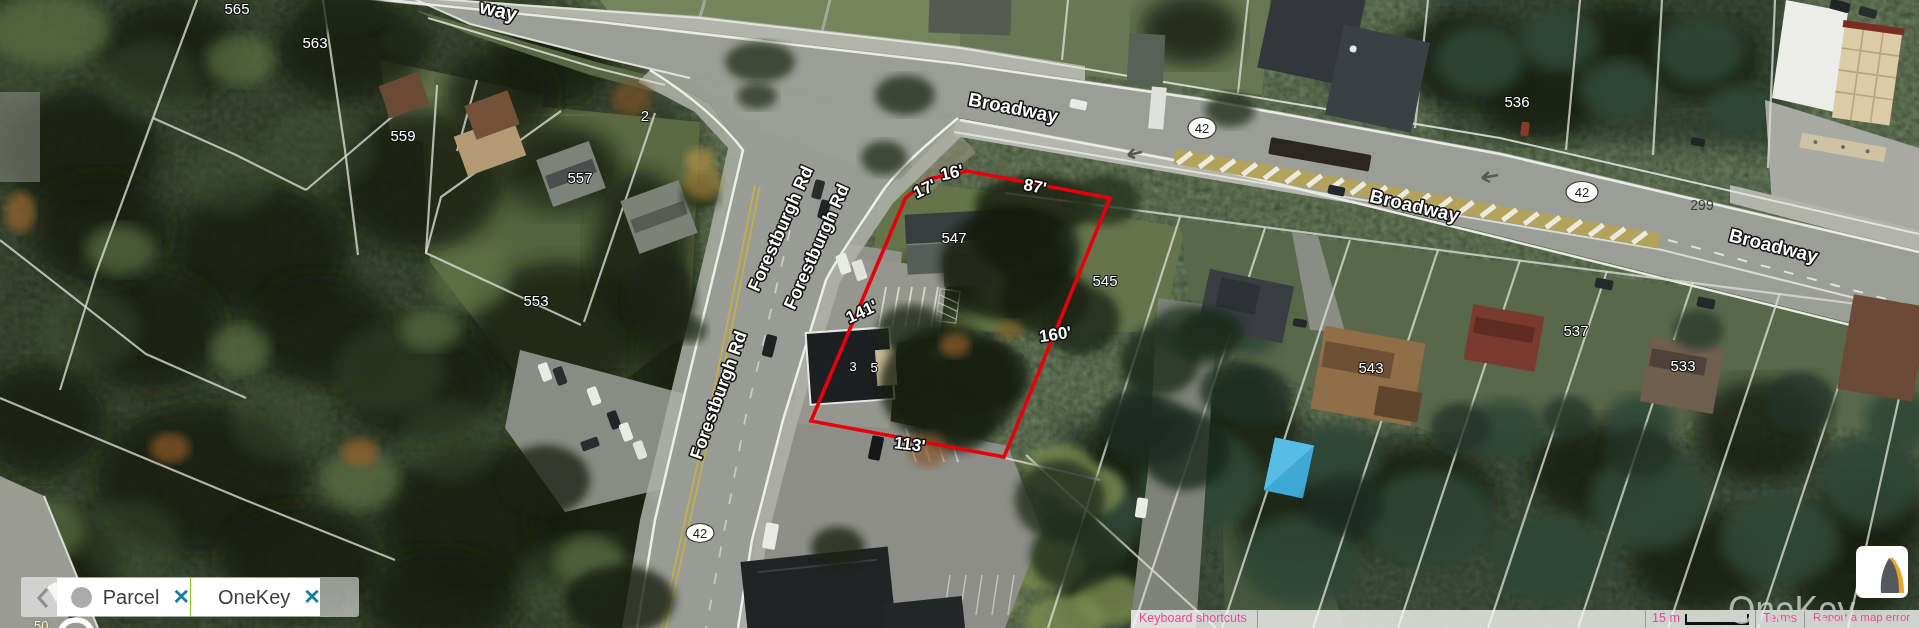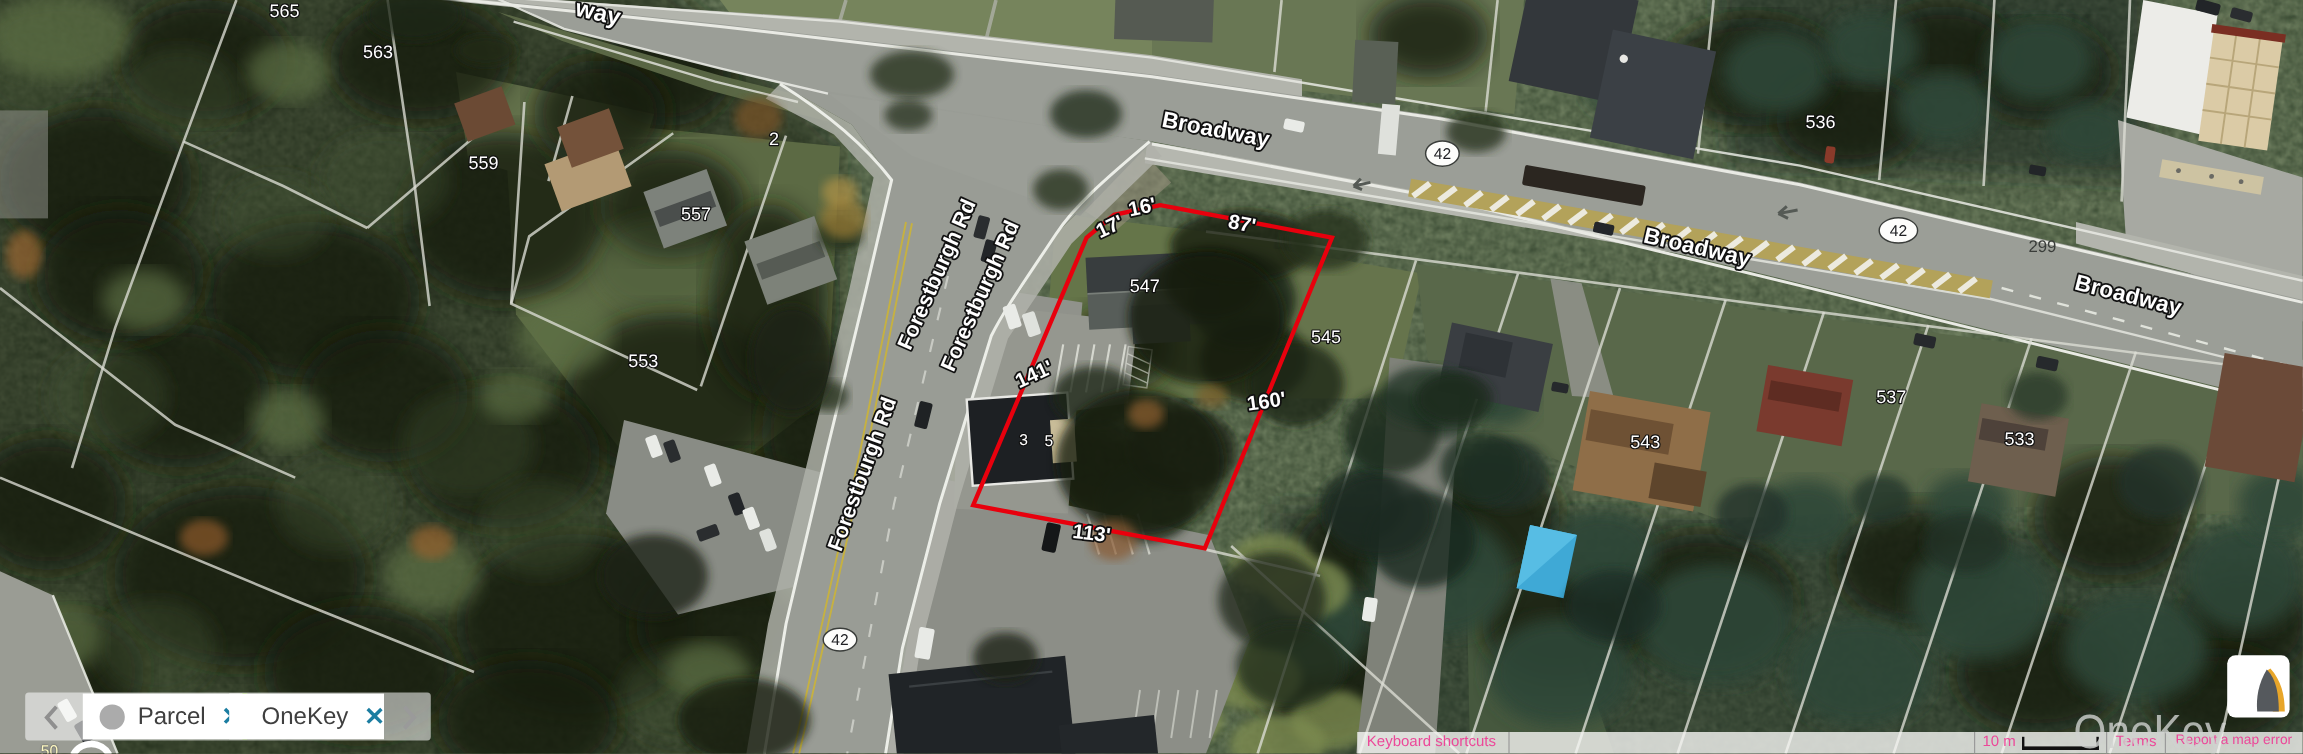--- a/index.html
+++ b/index.html
@@ -1,19 +1,19 @@
 <!DOCTYPE html>
 <html><head><meta charset="utf-8">
 <style>
 html,body{margin:0;padding:0;width:1919px;height:628px;overflow:hidden;background:#2c3825;font-family:"Liberation Sans",sans-serif}
 #map{position:relative;width:1919px;height:628px}
 #map>svg{position:absolute;left:0;top:0}
 .panel{position:absolute;left:21px;top:577px;width:338px;height:40px;background:rgba(255,255,255,0.55);border-radius:3px}
 .chip{position:absolute;top:578px;height:38px;background:#fff;display:flex;align-items:center}
-.chip1{left:69px;width:133px;border-right:4px solid #84cc16}
+.chip1{left:57px;width:133px;border-right:4px solid #84cc16}
 .chip2{left:191px;width:129px}
 .gdot{width:21px;height:21px;border-radius:50%;background:#ababab;margin-left:14px}
 .ct{font-size:20px;color:#3f3f3f;margin-left:11px}
 .cx{font-size:21px;color:#1b7da1;font-weight:bold;margin-left:13px}
 .pin{margin-left:16px;width:17px;height:22px;position:relative}
 .attr{position:absolute;left:1131px;top:610px;width:788px;height:34px;background:rgba(246,246,244,0.8);font-size:12.5px;color:#ec4899;white-space:nowrap}
 .attr span{position:absolute;top:1px}
 .vd{position:absolute;top:0;width:1px;height:18px;background:#9a9a9a}
 .wm{position:absolute;left:1728px;top:588px;font-size:40px;color:rgba(208,210,208,0.8);letter-spacing:0px;z-index:5;transform:scale(0.88,1);transform-origin:0 0}
 .l50{position:absolute;left:34px;top:618px;font-size:13px;color:#fef9c3;text-shadow:0 0 1.5px #333;z-index:6}
@@ -453,19 +453,19 @@
 <div class="l50">50</div>
 <div class="wm">OneKey MLS</div>
 <div class="logo"><svg width="52" height="52" viewBox="0 0 52 52">
         <path d="M36,11 C45,21 48,33 48,47 L38,47 C38,30 37,20 33,13 z" fill="#e8a62a"></path>
         <path d="M33,12 C26,24 24,35 25,47 L43,47 C43,28 39,18 33,12 z" fill="#55595d"></path>
       </svg></div>
 <div class="attr">
  <span style="left:8px">Keyboard shortcuts</span>
       <div class="vd" style="left:126px"></div>
       <div class="vd" style="left:514px"></div>
- <span style="left:521px">10 m</span>
+ <span style="left:521px">15 m</span>
       <div class="vd" style="left:624px"></div>
  <span style="left:632px">Terms</span>
       <div class="vd" style="left:673px"></div>
  <span style="left:682px;font-size:11.5px">Report a map error</span>
 </div>
 <div class="sbar"></div>
 </div>
 </body></html>

